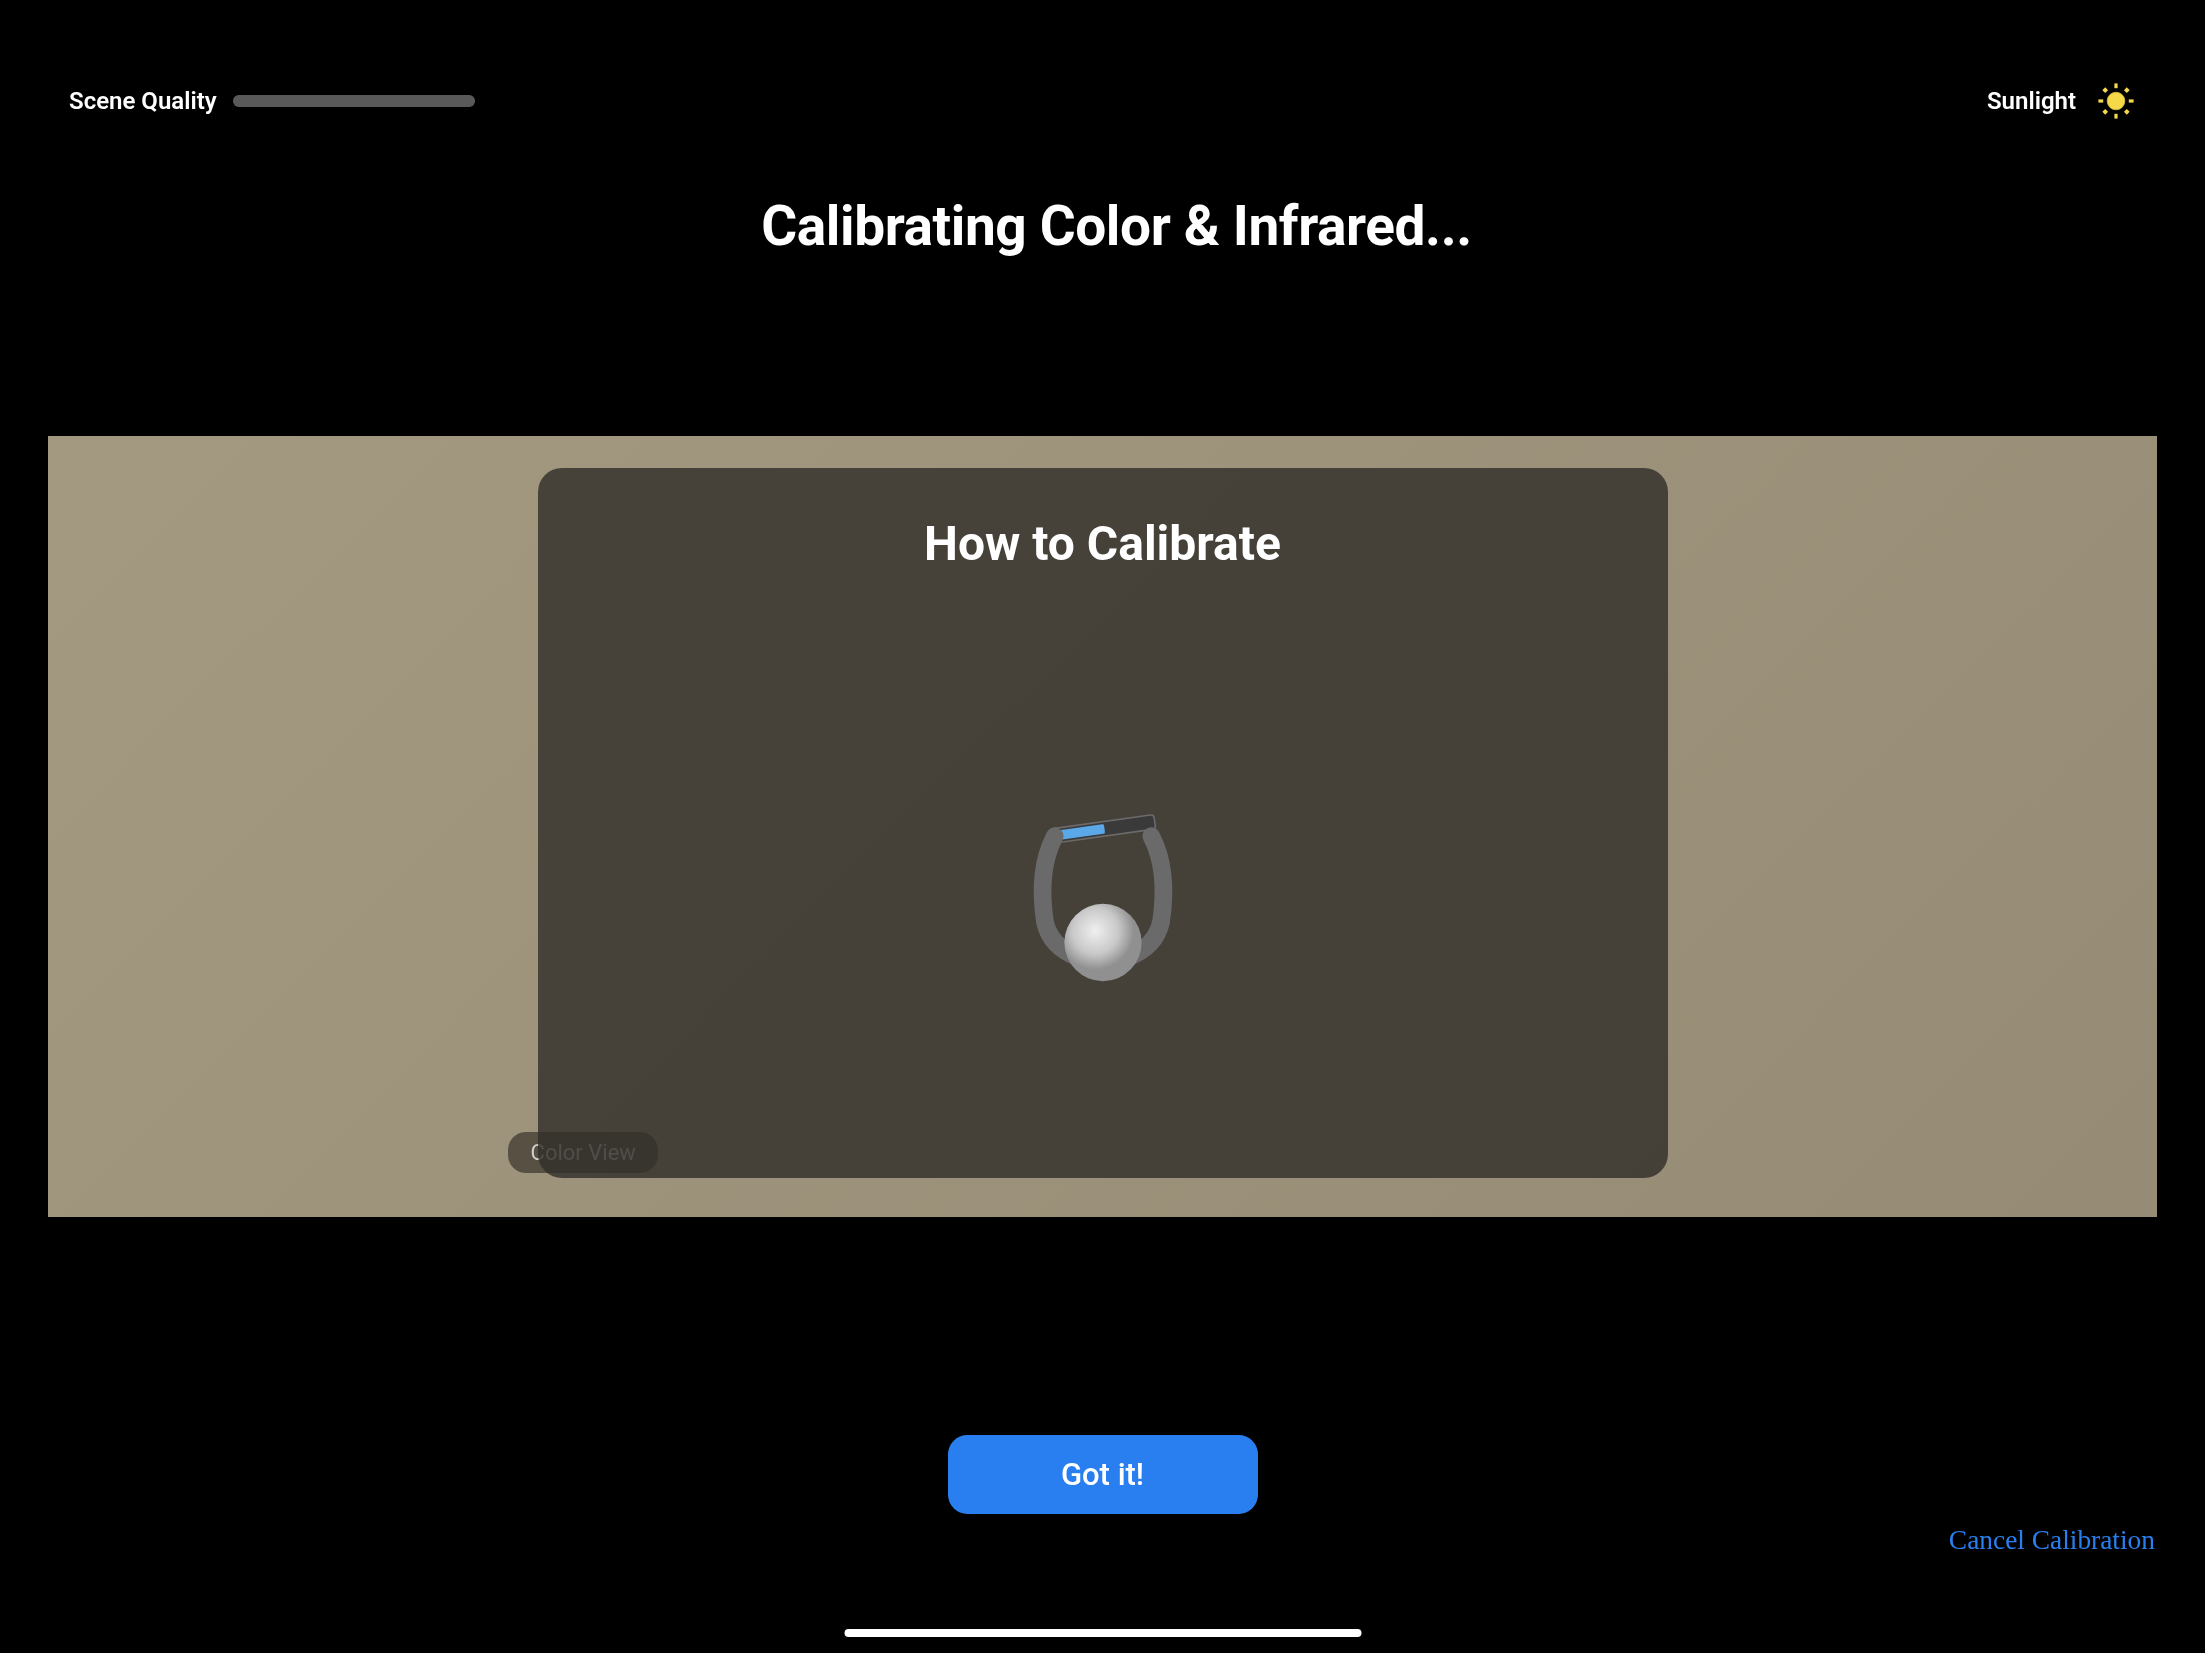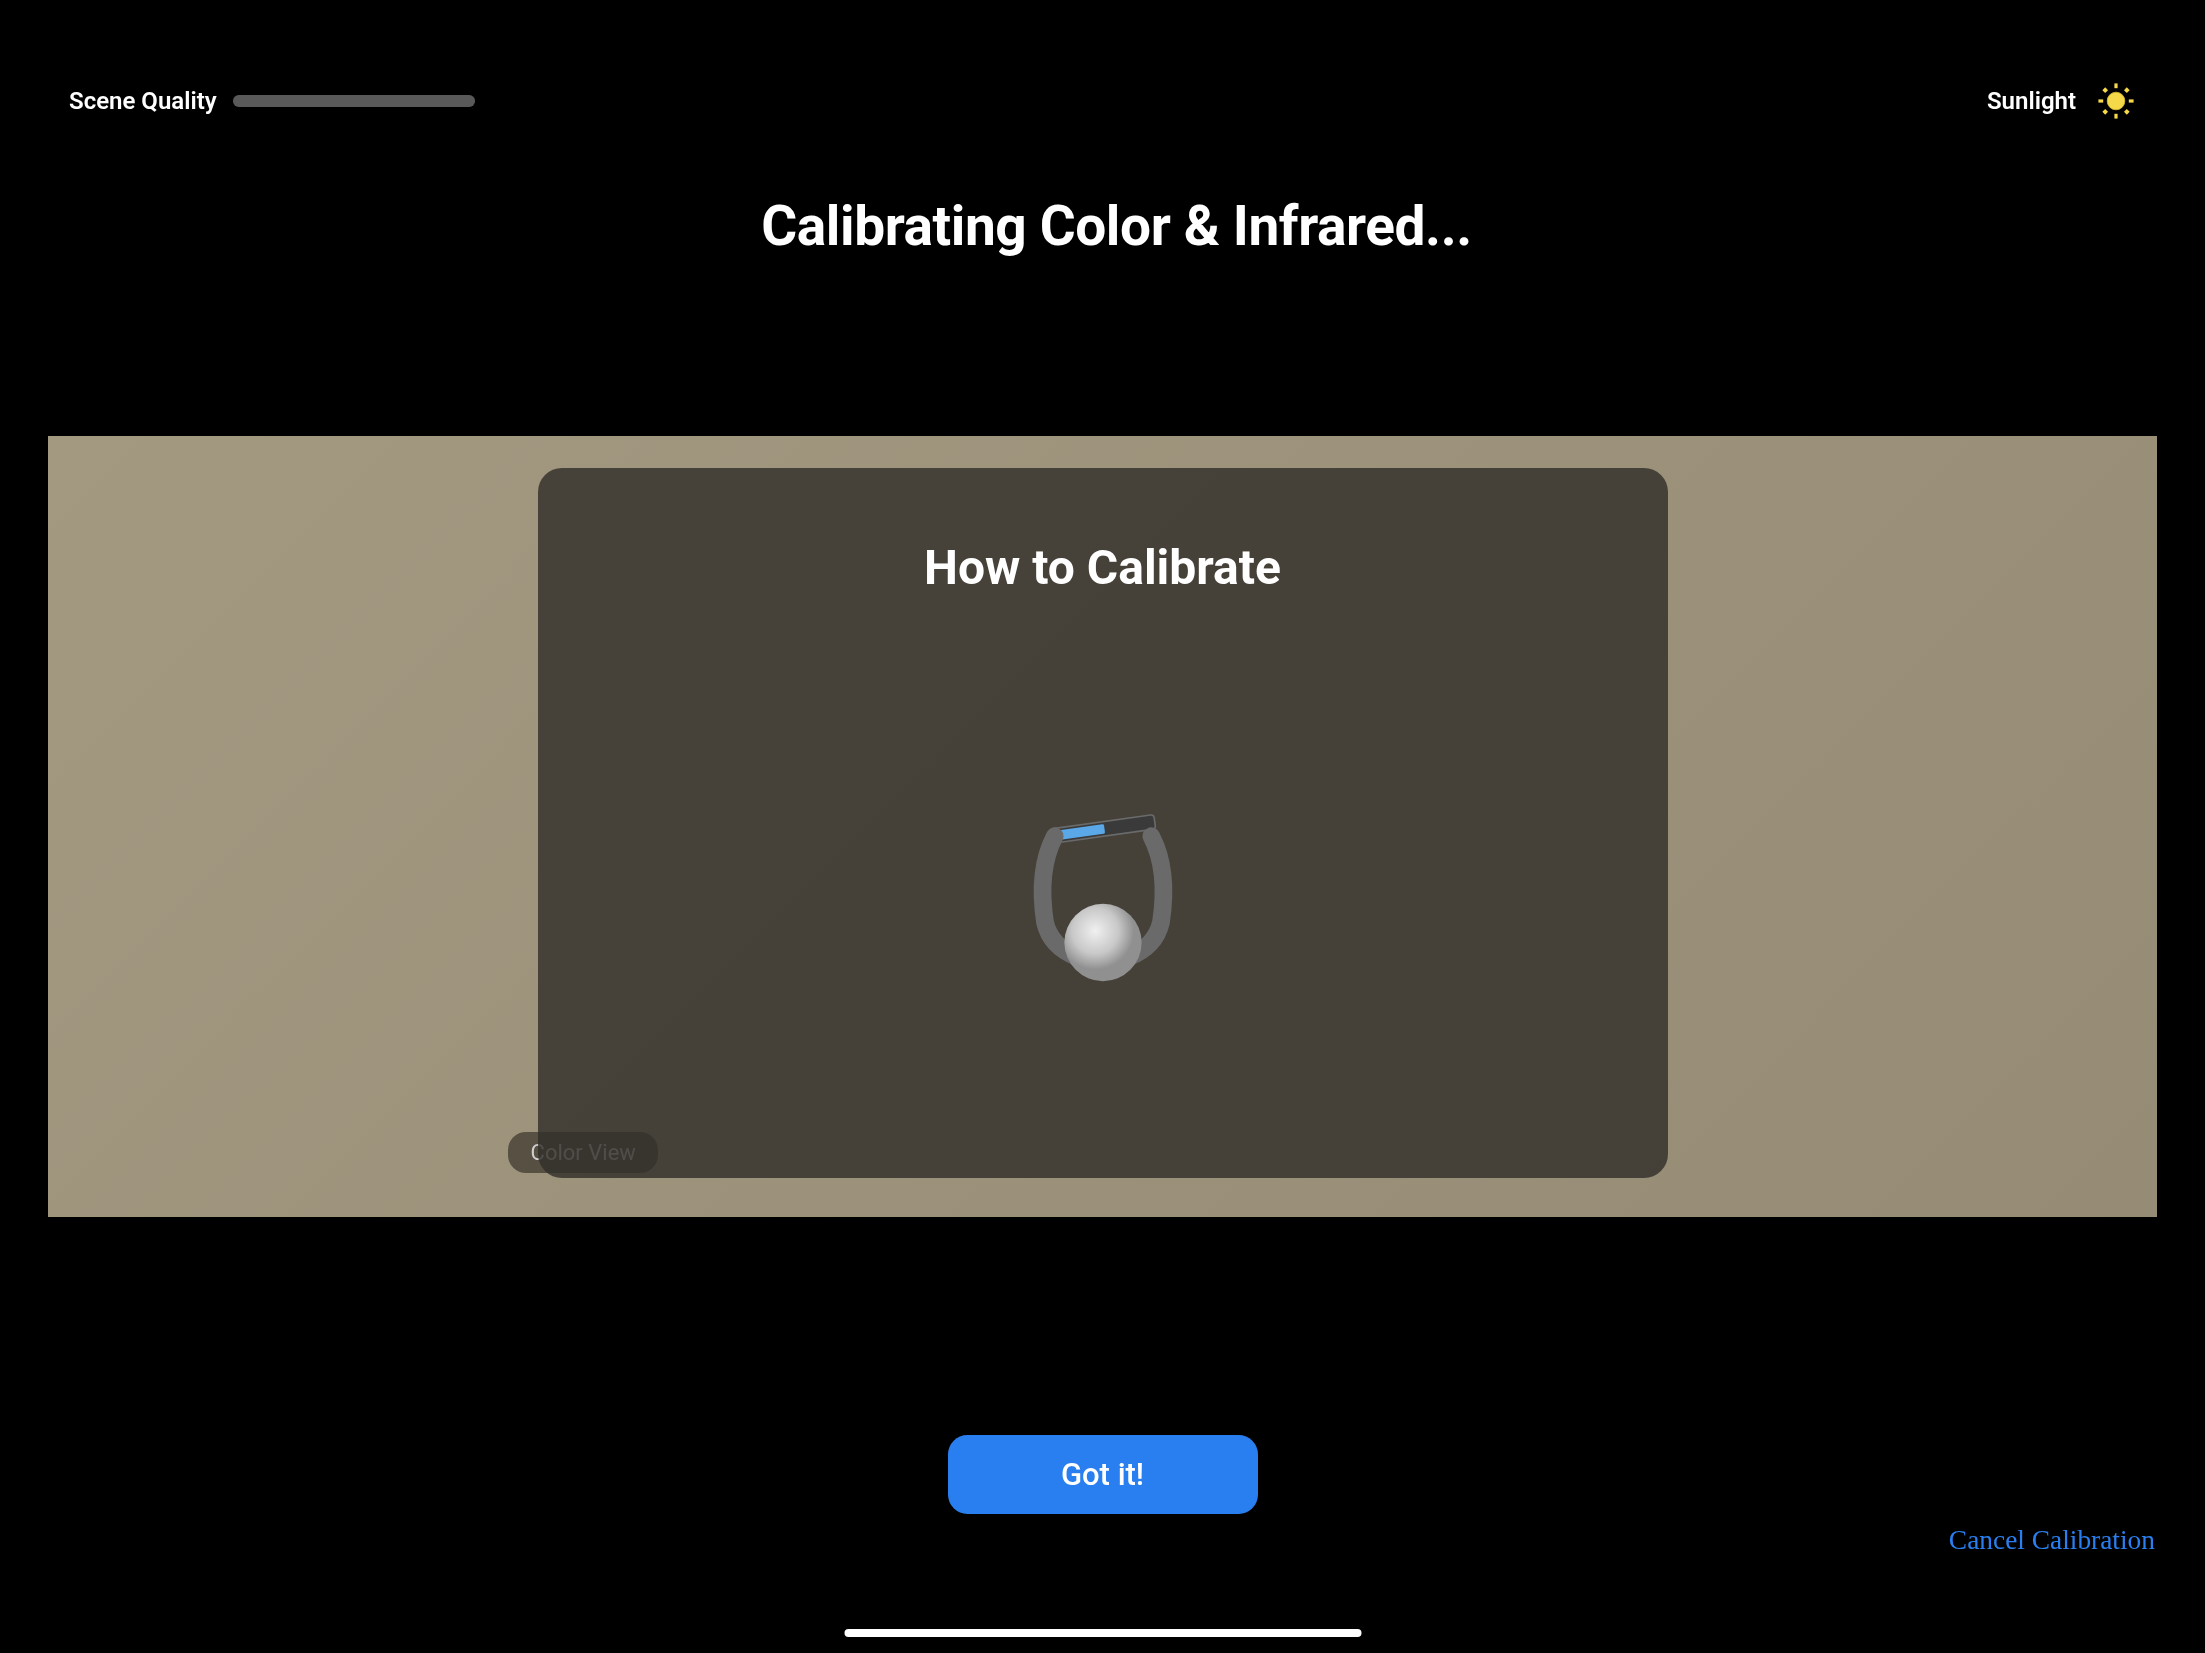--- a/index.html
+++ b/index.html
@@ -137,21 +137,21 @@
       top: 468px;
       left: 50%;
       transform: translateX(-50%);
       width: 1130px;
       height: 710px;
       background: rgba(50, 47, 43, 0.82);
       border-radius: 24px;
       display: flex;
       flex-direction: column;
       align-items: center;
-      padding-top: 71px;
+      padding-top: 47px;
     }
     
     .modal-title {
       font-size: 48px;
       font-weight: 700;
       color: #ffffff;
       margin-bottom: 40px;
     }
     
     .modal-body {

